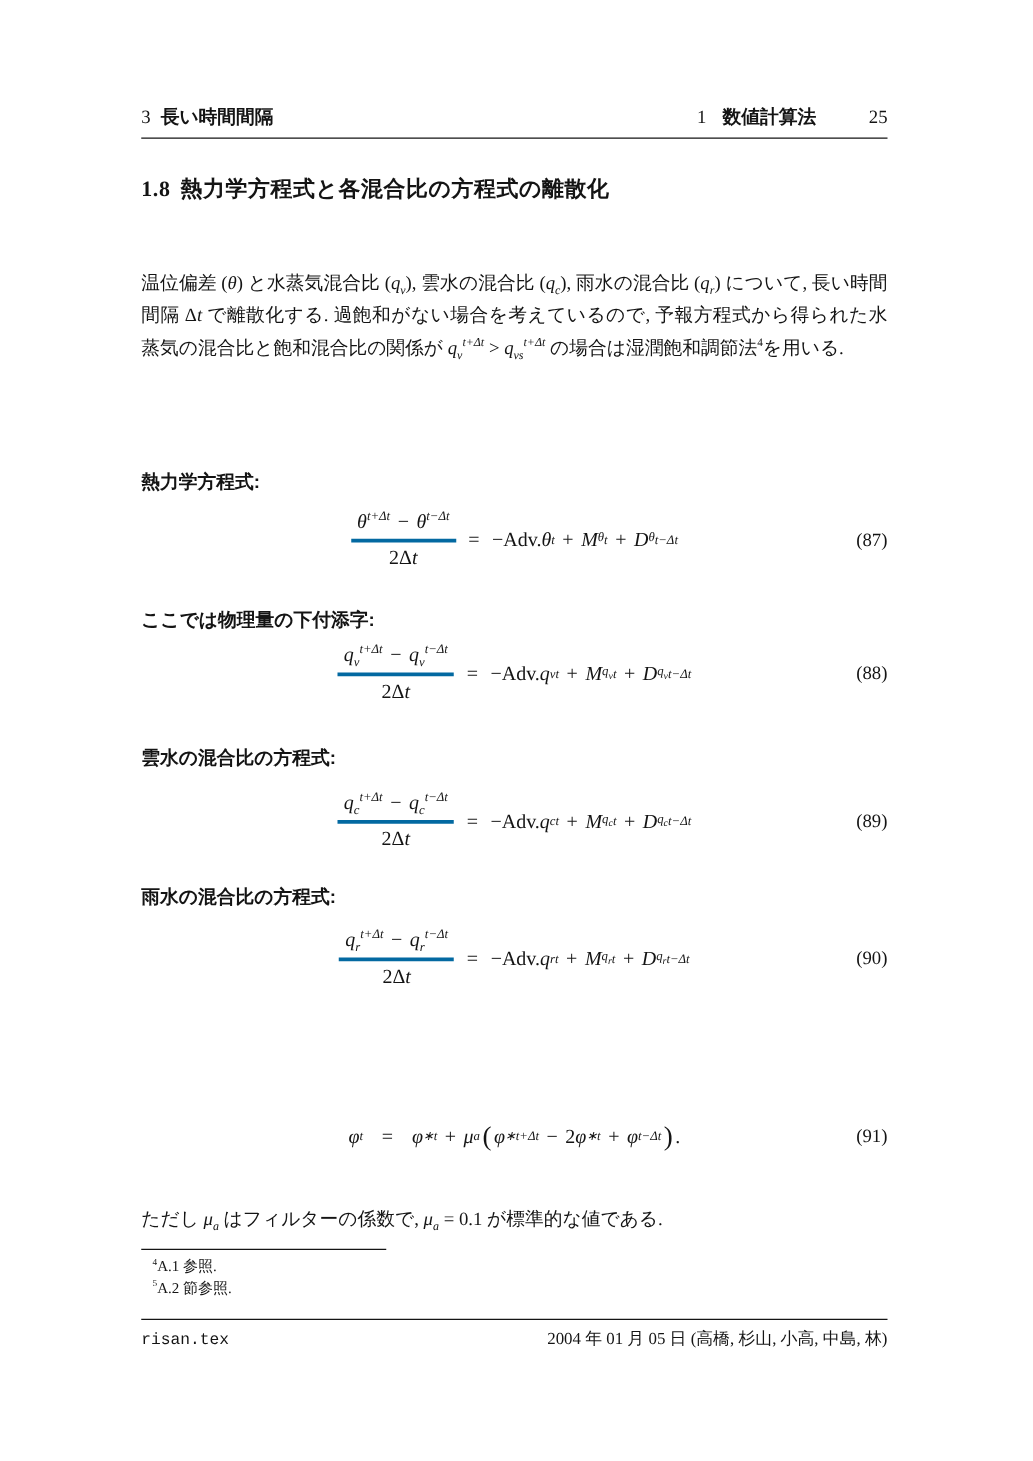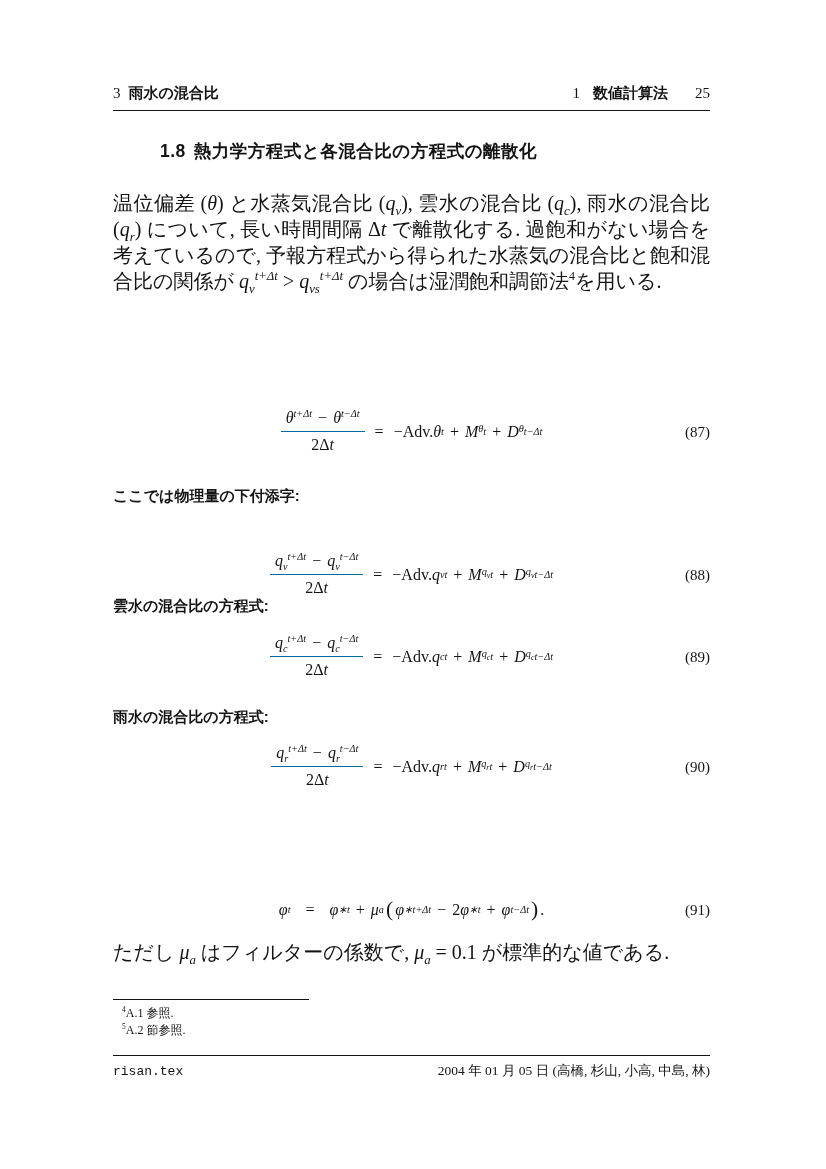--- a/index.html
+++ b/index.html
@@ -29,36 +29,37 @@
     justify-content: space-between;
     align-items: baseline;
     border-bottom: 1px solid #141414;
     padding-bottom: 7px;
     font-size: 15px;
   }
   .h-num { font-family: "Liberation Serif", serif; }
   .h-goth { font-family: "Liberation Sans", sans-serif; font-weight: 700; }
   .h-left .h-goth { margin-left: 8px; }
   .h-right .h-goth { margin-left: 13px; }
-  .h-page { margin-left: 27px; }
+  .h-page { margin-left: 42px; }
 
   
   .section-heading {
     font-size: 17.5px;
     font-weight: 700;
     letter-spacing: 0.5px;
   }
-  .sh-num { font-family: Liberation Sans, sans-serif; margin-left: 47px; }
+  .sh-num { font-family: Liberation Serif, serif; }
   .sh-title { font-family: "Liberation Sans", sans-serif; margin-left: 8px; }
 
   
   .body-text {
-    font-size: 20px;
+    font-size: 15px;
     line-height: 26px;
     text-align: justify;
+    margin-top: 24px;
   }
   .mi { font-family: "Liberation Serif", serif; font-style: italic; }
   .mn { font-family: "Liberation Serif", serif; font-style: normal; }
   sub, sup { font-size: 0.64em; line-height: 0; }
   sup.fn { font-size: 0.6em; font-style: normal; }
 
   
   .eq-label {
     font-family: "Liberation Sans", sans-serif;
     font-weight: 700;
@@ -68,21 +69,21 @@
   
   .eq-row {
     display: flex;
     align-items: center;
     justify-content: center;
     font-size: 16px;
     font-family: "Liberation Serif", serif;
   }
   .eq-math { display: inline-flex; align-items: center; white-space: nowrap; }
   .frac { display: inline-flex; flex-direction: column; align-items: center; vertical-align: middle; }
-  .frac .num { padding: 0 5px 4px 5px; border-bottom: 1px solid #0369a1; }
+  .frac .num { padding: 0 5px 4px 5px; border-bottom: 3px solid #0369a1; }
   .frac .den { padding-top: 4px; }
   .op { margin: 0 6px; font-style: normal; }
   .op.wide { margin: 0 10px; }
   .op.wider { margin: 0 15px; }
   .paren { font-size: 1.35em; font-weight: 400; margin: 0 2px; font-style: normal; }
   .nest sub { font-size: 0.78em; font-style: italic; }
   .eq-no {
     position: absolute;
     right: 0;
     top: 50%;
@@ -109,31 +110,32 @@
   .f-left { font-family: "Liberation Mono", monospace; font-size: 13px; }
   .f-right { font-family: "Liberation Serif", serif; font-size: 13.5px; }
 </style>
 </head>
 <body>
 
 <div class="page">
   <div class="content">
 
     <div class="header" style="top:84px">
-      <div class="h-left"><span class="h-num">3</span><span class="h-goth">雨水の混合比</span></div>
+      <div class="h-left"><span class="h-num">3</span><span class="h-goth">長い時間間隔</span></div>
       <div class="h-right"><span class="h-num">1</span><span class="h-goth">数値計算法</span><span class="h-num h-page">25</span></div>
     </div>
 
     <div class="section-heading" style="top:139px">
       <span class="sh-num">1.8</span><span class="sh-title">熱力学方程式と各混合比の方程式の離散化</span>
     </div>
 
     <p class="body-text" style="top:190px"><span>温位偏差 (</span><span class="mi">θ</span><span>) と水蒸気混合比 (</span><span class="mi">q</span><sub class="mi">v</sub><span>), 雲水の混合比 (</span><span class="mi">q</span><sub class="mi">c</sub><span>), 雨水の混合比 (</span><span class="mi">q</span><sub class="mi">r</sub><span>) について, 長い時間間隔 Δ</span><span class="mi">t</span><span> で離散化する. 過飽和がない場合を考えているので, 予報方程式から得られた水蒸気の混合比と飽和混合比の関係が </span><span class="mi">q</span><sub class="mi">v</sub><sup class="mi">t+Δt</sup><span> &gt; </span><span class="mi">q</span><sub class="mi">vs</sub><sup class="mi">t+Δt</sup><span> の場合は湿潤飽和調節法</span><sup class="fn">4</sup><span>を用いる.</span></p>
 
 
+    <div class="eq-label" style="top:376px">熱力学方程式:</div>
     <div class="eq-row" style="top:409px">
       <div class="eq-math">
         <span class="frac">
           <span class="num"><span class="mi">θ</span><sub class="mi"></sub><sup class="mi">t+Δt</sup><span class="op">−</span><span class="mi">θ</span><sub class="mi"></sub><sup class="mi">t−Δt</sup></span>
           <span class="den"><span class="mn">2Δ</span><span class="mi">t</span></span>
         </span>
         <span class="op wide">=</span>
         <span class="mn">−Adv.</span>
           <span class="mi">θ</span>
           <sub class="mi"></sub>
@@ -144,21 +146,21 @@
           <sup class="mi">t</sup>
         <span class="op">+</span>
         <span class="mi">D</span>
           <sub class="nest mi"><span>θ</span><sub></sub></sub>
           <sup class="mi">t−Δt</sup>
       </div>
       <span class="eq-no">(87)</span>
     </div>
 
     <div class="eq-label" style="top:487px">ここでは物理量の下付添字:</div>
-    <div class="eq-row" style="top:552px">
+    <div class="eq-row" style="top:516px">
       <div class="eq-math">
         <span class="frac">
           <span class="num"><span class="mi">q</span><sub class="mi">v</sub><sup class="mi">t+Δt</sup><span class="op">−</span><span class="mi">q</span><sub class="mi">v</sub><sup class="mi">t−Δt</sup></span>
           <span class="den"><span class="mn">2Δ</span><span class="mi">t</span></span>
         </span>
         <span class="op wide">=</span>
         <span class="mn">−Adv.</span>
           <span class="mi">q</span>
           <sub class="mi">v</sub>
           <sup class="mi">t</sup>

